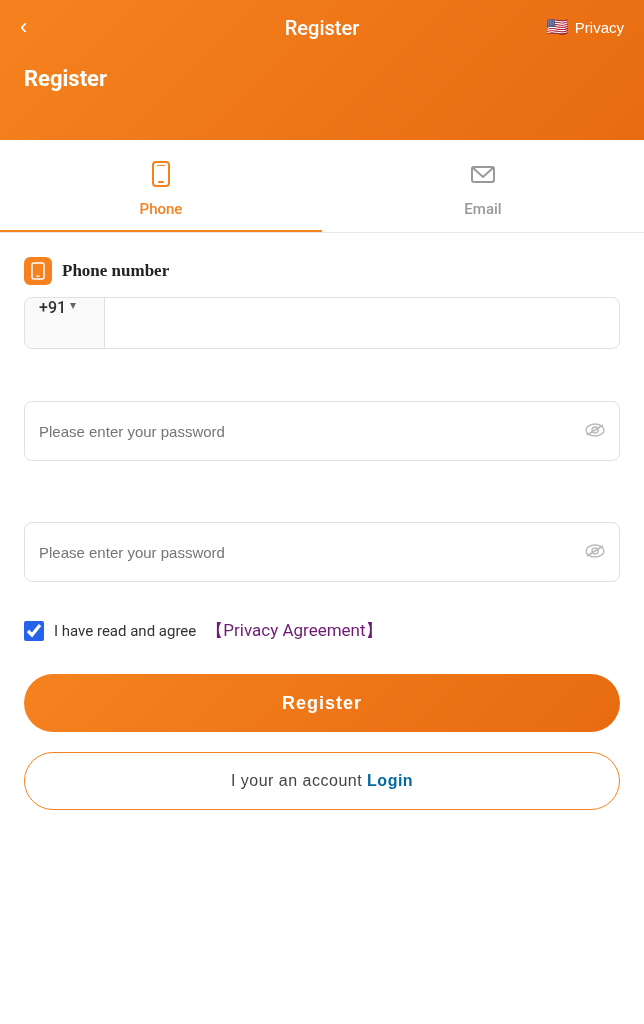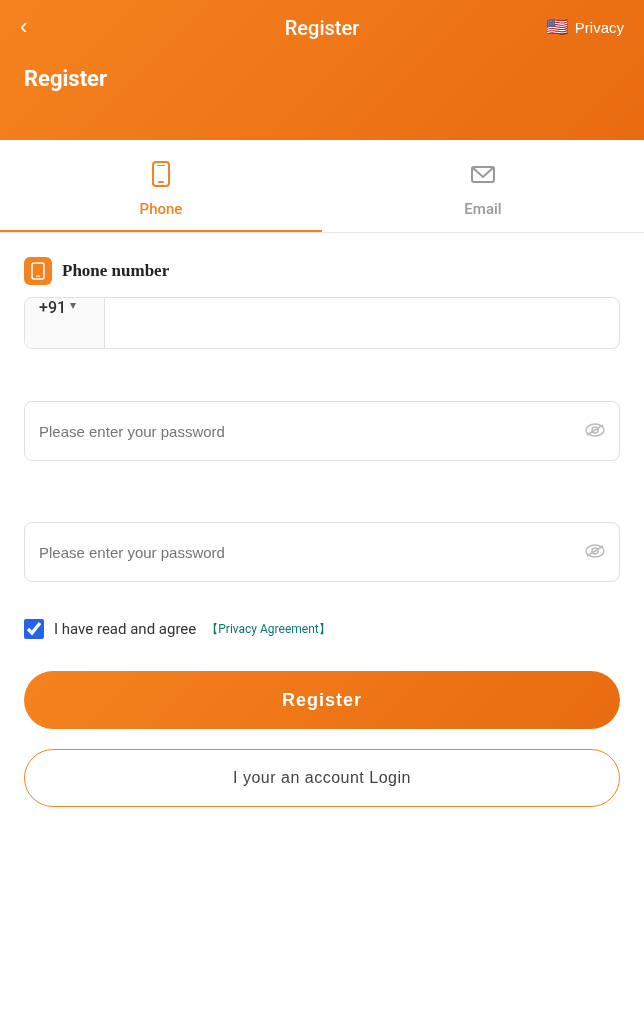--- a/index.html
+++ b/index.html
@@ -253,22 +253,22 @@
       accent-color: #2563eb;
       cursor: pointer;
     }
 
     .checkbox-text {
       font-size: 15px;
       color: #333;
     }
 
     .privacy-link {
-      color: #0f766e;
-      font-size: 12px;
+      color: #701a75;
+      font-size: 17px;
       cursor: pointer;
     }
 
     
     .register-btn {
       display: block;
       width: calc(100% - 48px);
       margin: 0 24px 20px 24px;
       background: linear-gradient(135deg, #f5821f, #e86b10);
       color: white;
@@ -291,22 +291,22 @@
       font-size: 16px;
       font-weight: 500;
       border: 1.5px solid #f5821f;
       border-radius: 50px;
       height: 58px;
       cursor: pointer;
       letter-spacing: 0.5px;
     }
 
     .login-btn .login-link-text {
-      color: #404040;
-      font-weight: 400;
+      color: #0369a1;
+      font-weight: 700;
       text-align: center;
     }
   </style>
 </head>
 <body>
 
 <div class="header">
   <div class="header-top">
     <button class="back-btn">‹</button>
     <span class="header-title">Register</span>

